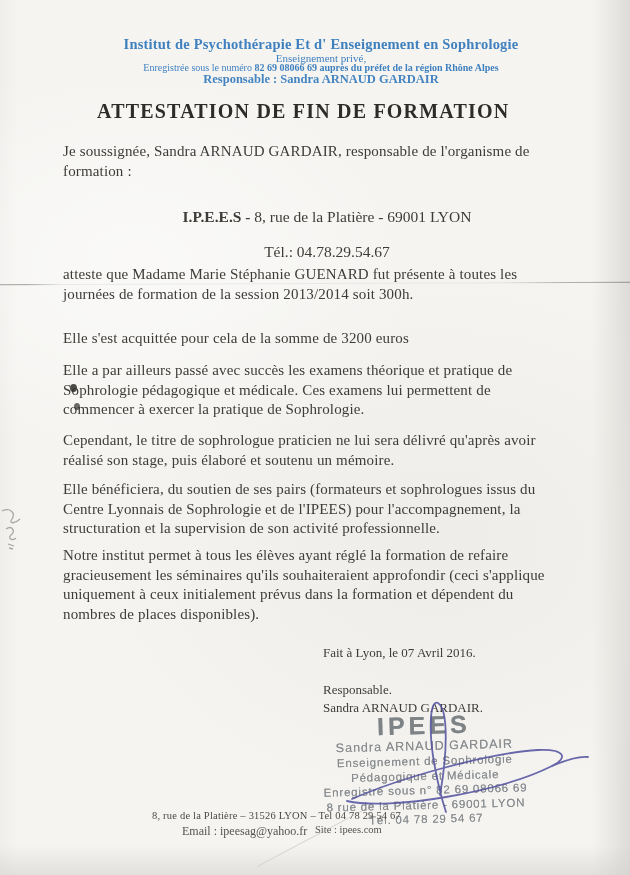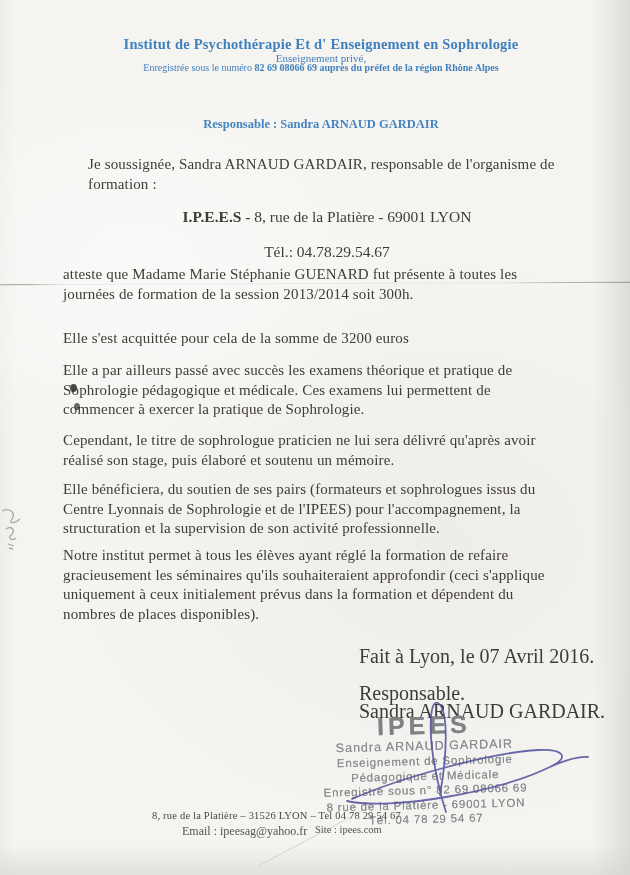--- a/index.html
+++ b/index.html
@@ -10,28 +10,28 @@
       radial-gradient(ellipse 500px 380px at 70% 62%, rgba(233,231,226,.55), rgba(233,231,226,0) 75%),
       linear-gradient(90deg, #efeeeb 0, #f5f4f1 18px, #f5f4f1 592px, #e7e5e1 616px, #dddbd7 630px),
       #f4f3f0;
     font-family:"Liberation Serif", serif; color:#3e3c38;
   }
   .hdr{position:absolute; left:12px; right:0; text-align:center; color:#3f80bf;}
   .hdr-1{top:36px; font-weight:bold; font-size:14.5px; letter-spacing:.2px;}
   .hdr-2{top:52px; font-size:11px;}
   .hdr-3{top:62px; font-size:10px;}
   .hdr-3 .bb{font-weight:bold;}
-  .hdr-4{top:72px; font-size:12.5px; font-weight:bold; color:#4484c0;margin-top:45px;}
+  .hdr-4{top:72px; font-size:12.5px; font-weight:bold; color:#4484c0;}
   .doc-title{position:absolute; left:97px; top:100px; font-size:20px; font-weight:bold;
     letter-spacing:1.2px; color:#2e2c29;}
   .para{position:absolute; left:63px; width:494px; font-size:15px; line-height:19.5px;
     white-space:pre-line; letter-spacing:.15px;}
   .centerline{position:absolute; left:0; right:0; text-align:center; font-size:15.5px;padding-left:24px;}
   .b{font-weight:bold;}
-  .closing{position:absolute; left:323px; font-size:20px;margin-left:36px;}
+  .closing{position:absolute; left:323px; font-size:13px;}
   
   .stamp{position:absolute; left:310px; top:712px; width:230px; text-align:center;
     transform:rotate(-1.5deg); color:#888c8f;
     font-family:"Liberation Sans", sans-serif; text-shadow:0 0 .6px rgba(130,135,138,.8);}
   .stamp-logo{font-size:25px; font-weight:bold; letter-spacing:4px; color:#7e8386; line-height:26px;}
   .stamp-l{font-size:11.5px; line-height:14.6px; letter-spacing:.8px;}
   .stamp-name{font-size:12.5px; letter-spacing:1px; line-height:16px;}
   
   .foot-addr{position:absolute; left:152px; top:810px; font-size:10.5px; color:#4a4844; letter-spacing:.2px;}
   .foot-email{position:absolute; left:182px; top:824px; font-size:12px; color:#55534f;text-align:right;}
@@ -50,22 +50,23 @@
 </head>
 <body>
 
 <div id="page">
 
   <div class="hdr hdr-1">Institut de Psychothérapie Et d' Enseignement en Sophrologie</div>
   <div class="hdr hdr-2">Enseignement privé,</div>
   <div class="hdr hdr-3"><span>Enregistrée sous le numéro </span><span class="bb">82 69 08066 69 auprès du préfet de la région Rhône Alpes</span></div>
   <div class="hdr hdr-4">Responsable : Sandra ARNAUD GARDAIR</div>
 
+  <div class="doc-title">ATTESTATION DE FIN DE FORMATION</div>
 
-  <div class="para" style="top:155px;margin-left:25px;">Je soussignée, Sandra ARNAUD GARDAIR, responsable de l'organisme de
+  <div class="para" style="top:142px;">Je soussignée, Sandra ARNAUD GARDAIR, responsable de l'organisme de
 formation :</div>
 
   <div class="centerline" style="top:208px;"><span class="b">I.P.E.E.S -</span><span> 8, rue de la Platière - 69001 LYON</span></div>
 
   <div class="centerline" style="top:243px;">Tél.: 04.78.29.54.67</div>
 
   <div class="crease"></div>
 
   <div class="para" style="top:265px;">atteste que Madame Marie Stéphanie GUENARD fut présente à toutes les
 journées de formation de la session 2013/2014 soit 300h.</div>

